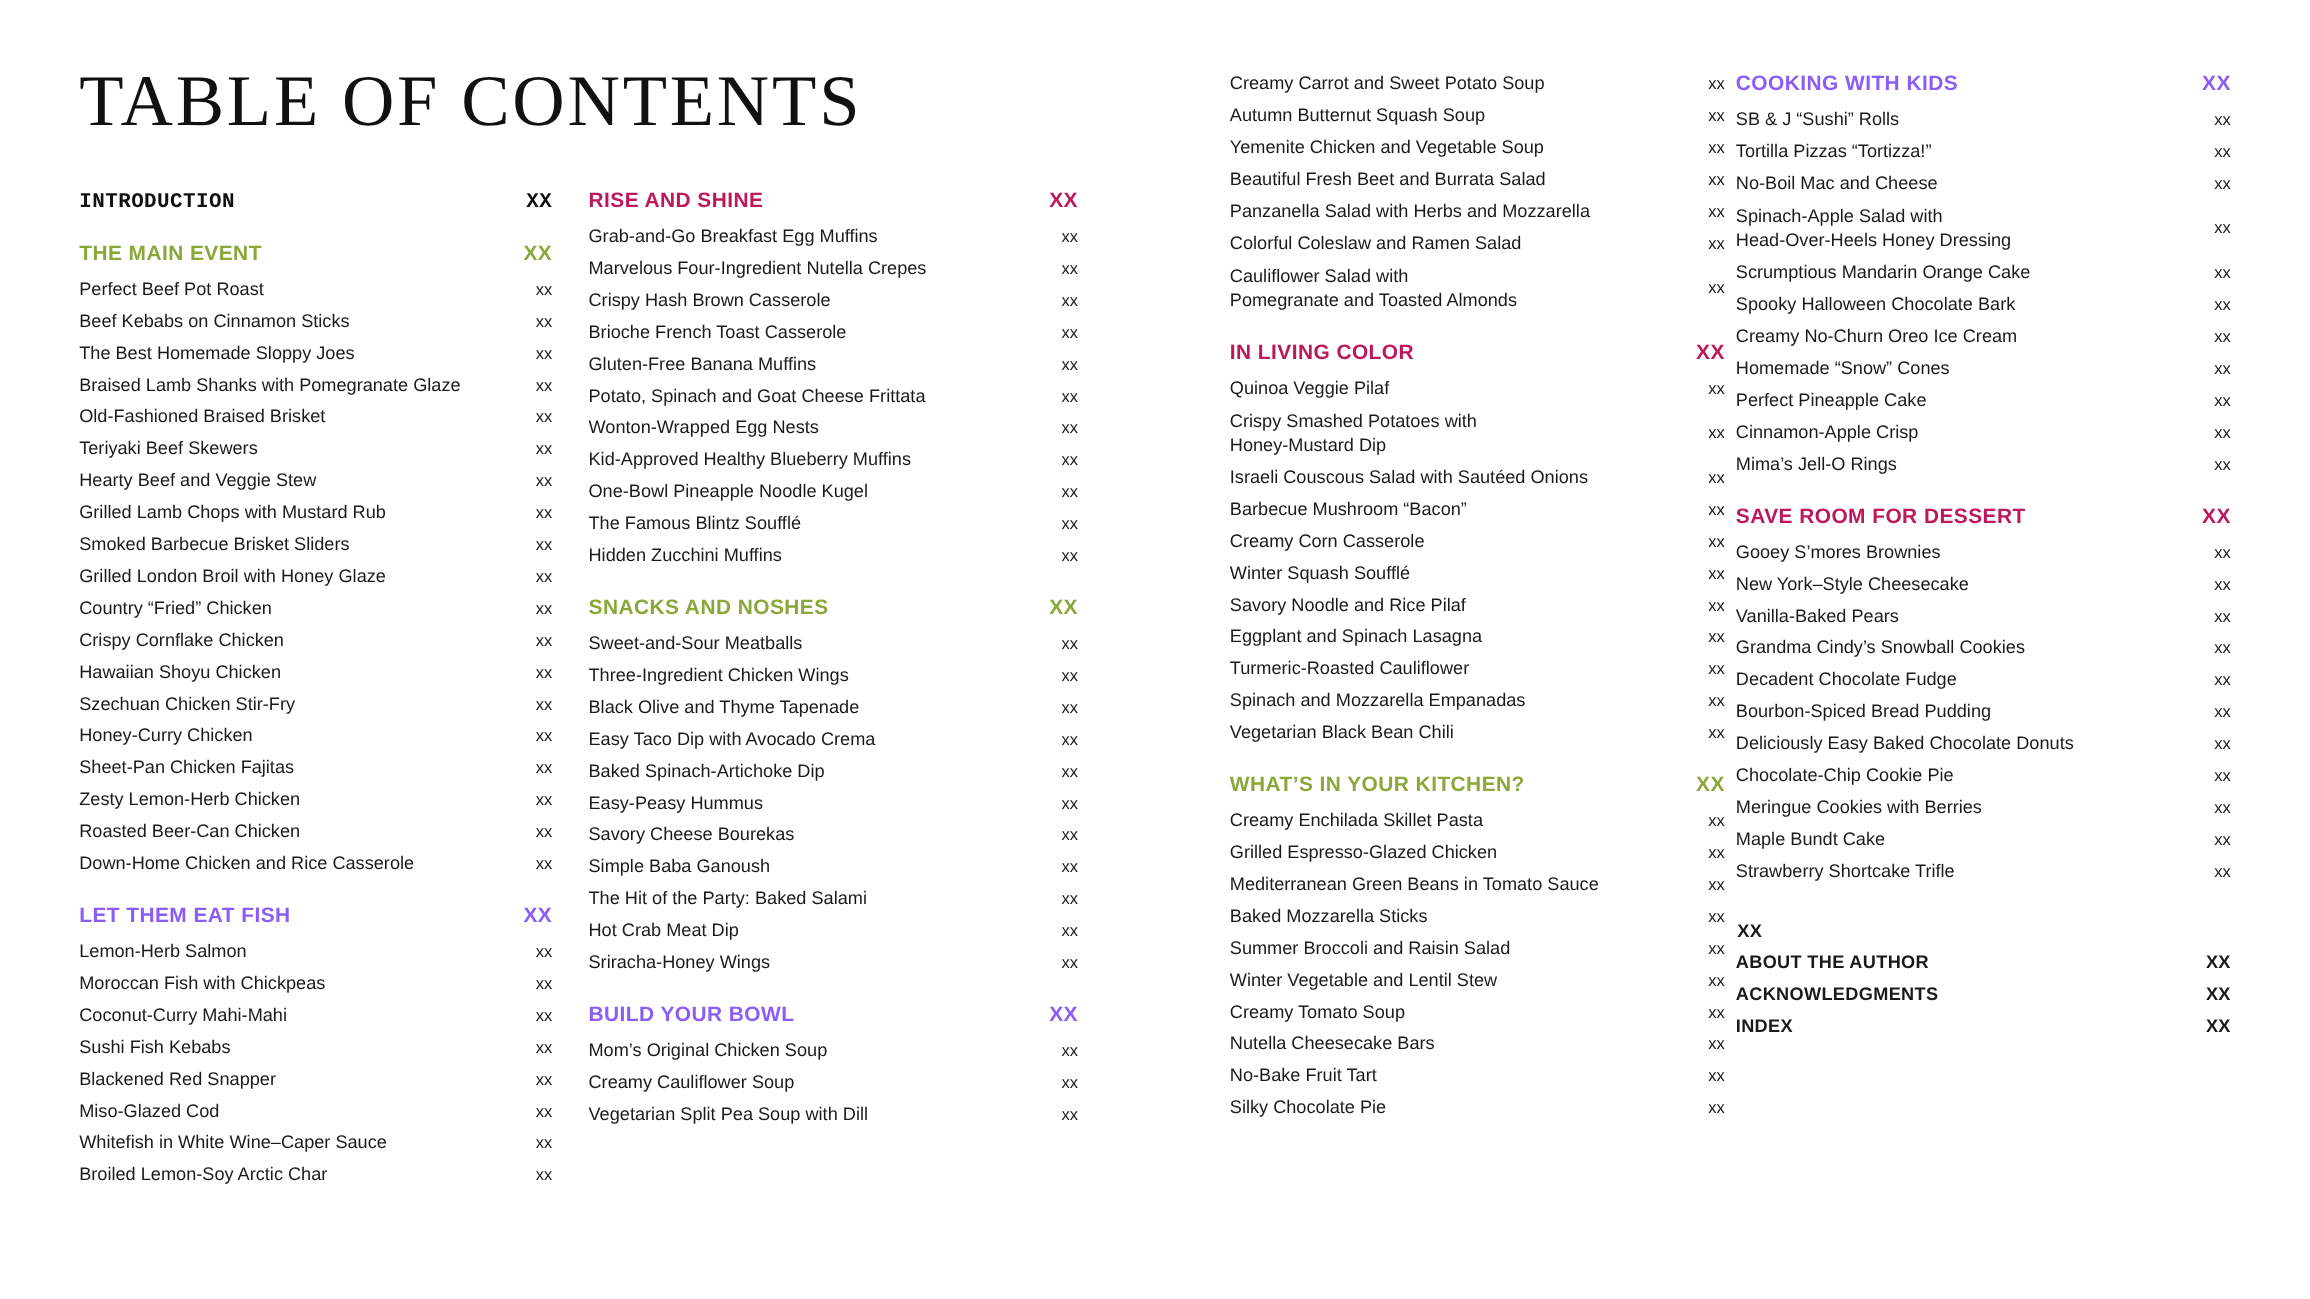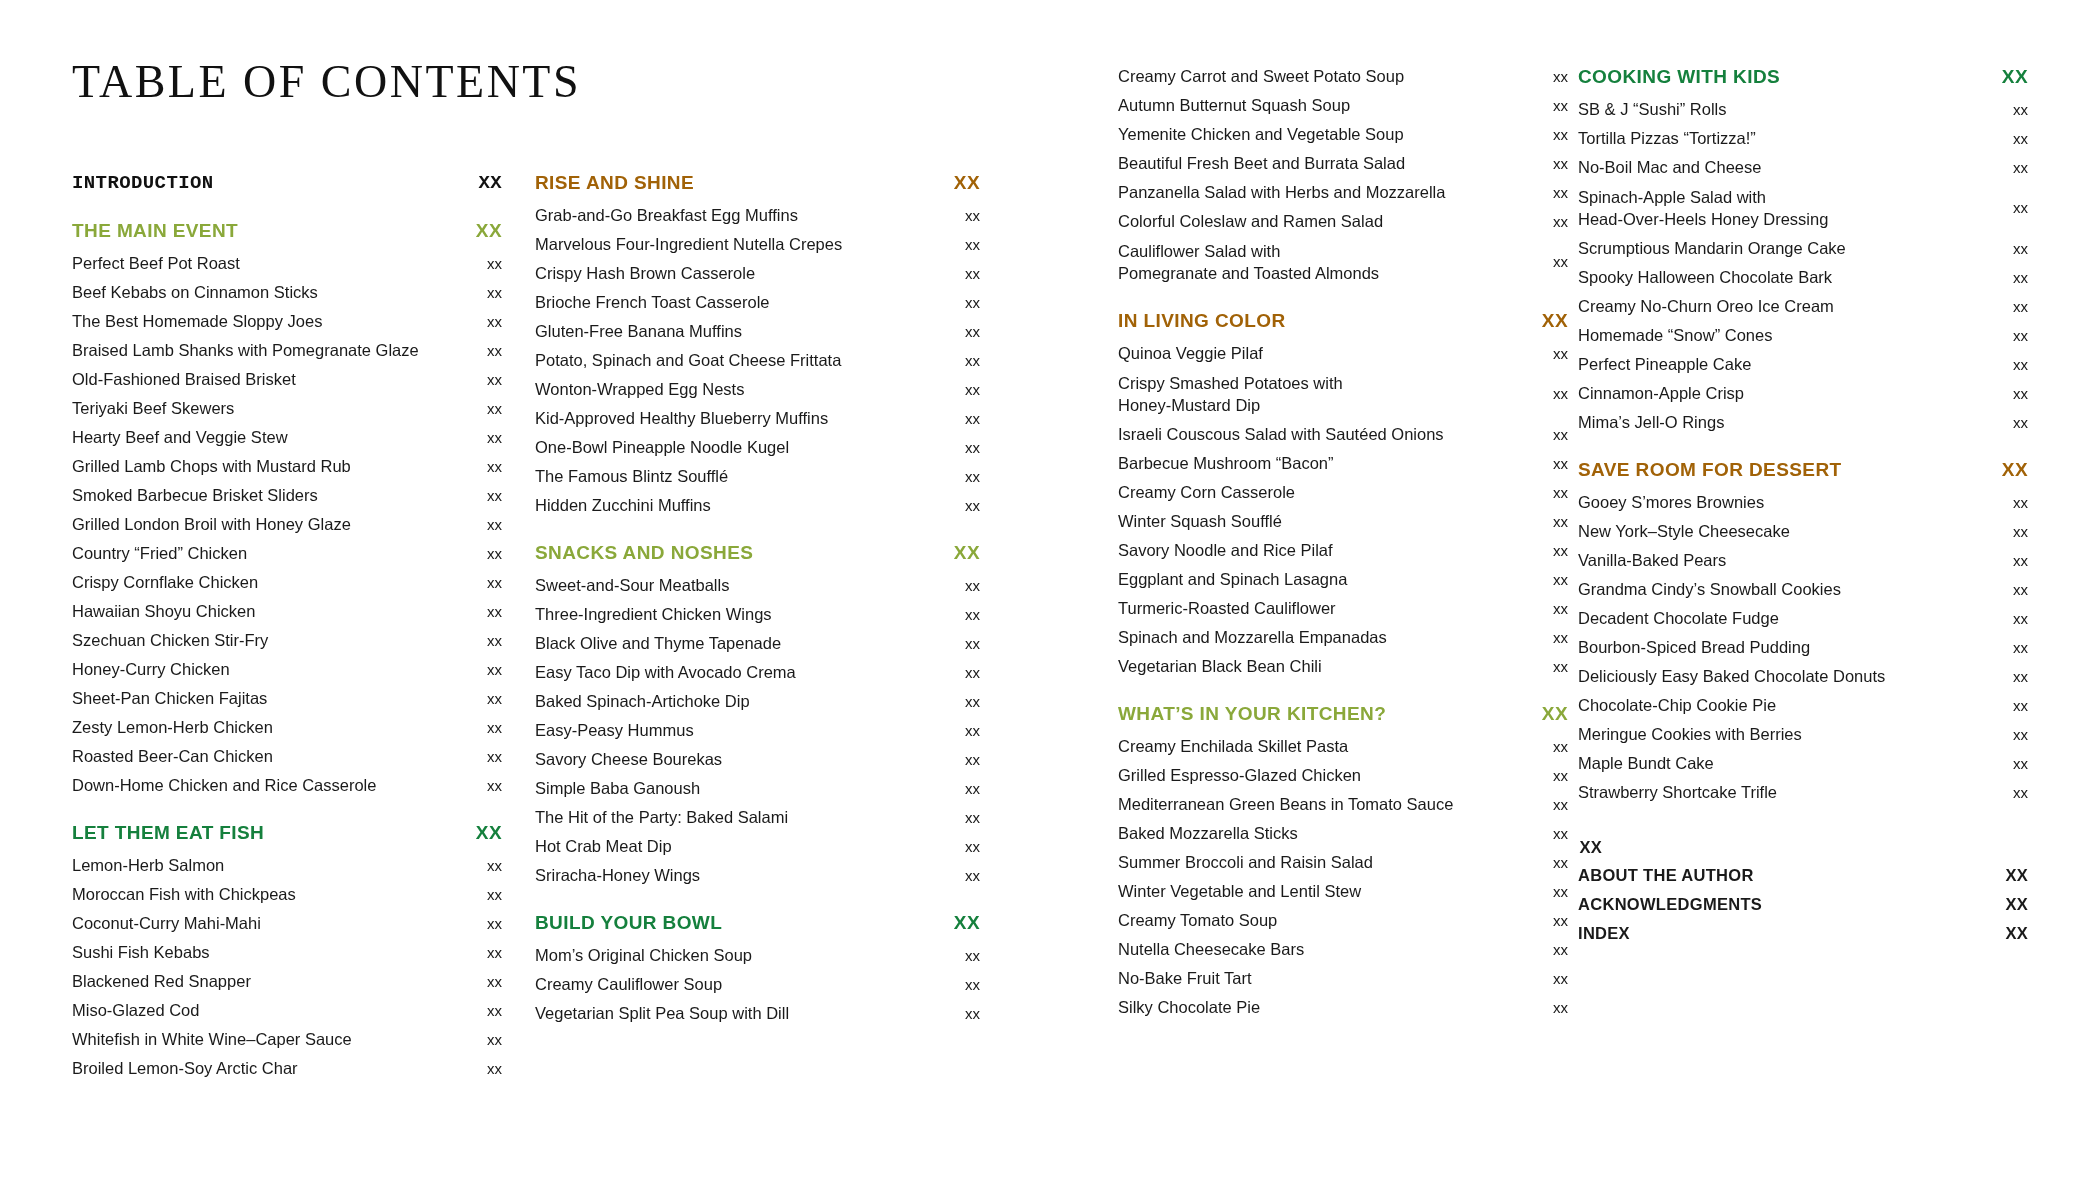--- a/index.html
+++ b/index.html
@@ -19,21 +19,21 @@
     width: 2100px;
     height: 1181px;
     box-sizing: border-box;
     padding: 0;
   }
   #title {
     position: absolute;
     left: 72px;
     top: 55px;
     font-family: "Liberation Serif", serif;
-    font-size: 46px;
+    font-size: 66px;
     letter-spacing: 2.5px;
     color: #111111;
     white-space: nowrap;
     font-weight: 400;
   }
   .columns {
     position: absolute;
     top: 0;
     left: 0;
     width: 2100px;
@@ -84,22 +84,22 @@
   .back .entry {
     font-size: 16.5px;
     font-weight: 700;
     letter-spacing: 0.3px;
     line-height: 29px;
   }
   .back .entry .pg { font-weight: 700; font-size: 16.5px; }
   .back .entry.two-line { line-height: 22px; padding: 3px 0; }
 
   .c-green  { color: #8aa83a; justify-content: center; }
-  .c-blue   { color: #15803d; align-items: center; }
-  .c-orange { color: #a16207; }
+  .c-blue   { color: #8b5cf6; align-items: center; }
+  .c-orange { color: #be185d; }
   .c-black  { color: #111111; font-family: Liberation Mono, monospace; }
 </style>
 </head>
 <body>
 
 <div id="page">
 
   <div id="title">TABLE OF CONTENTS</div>
 
   <div class="columns">

